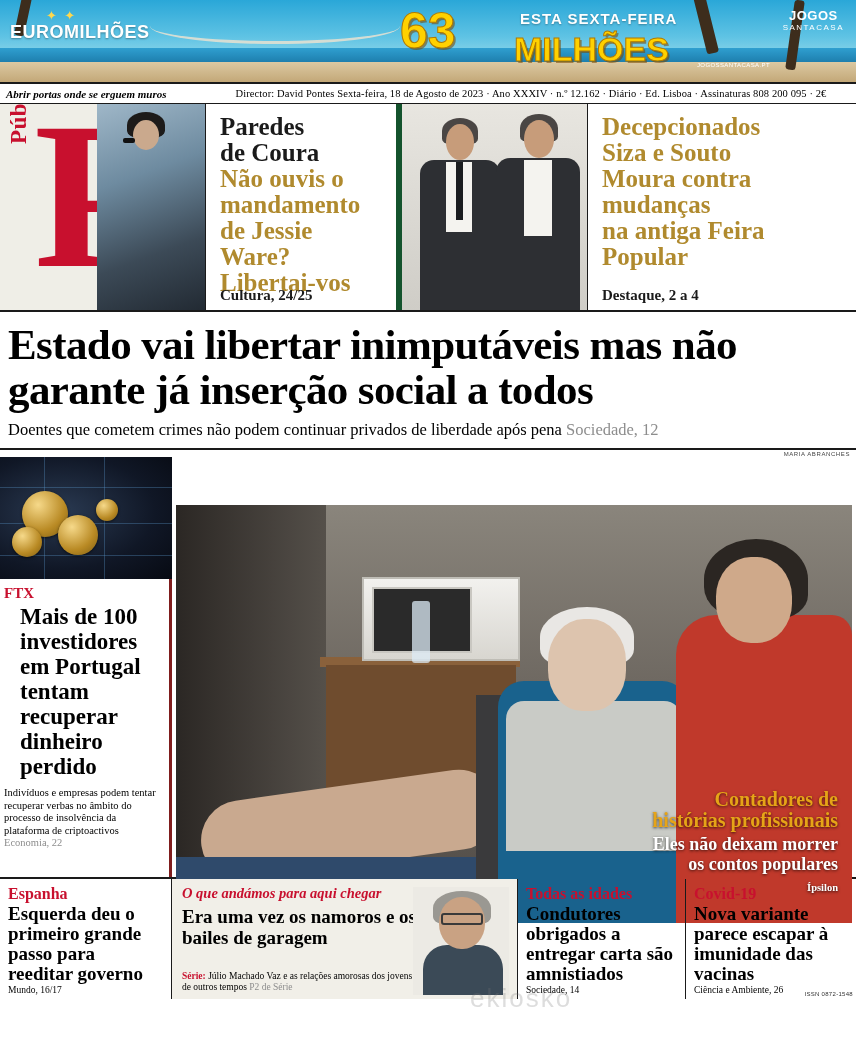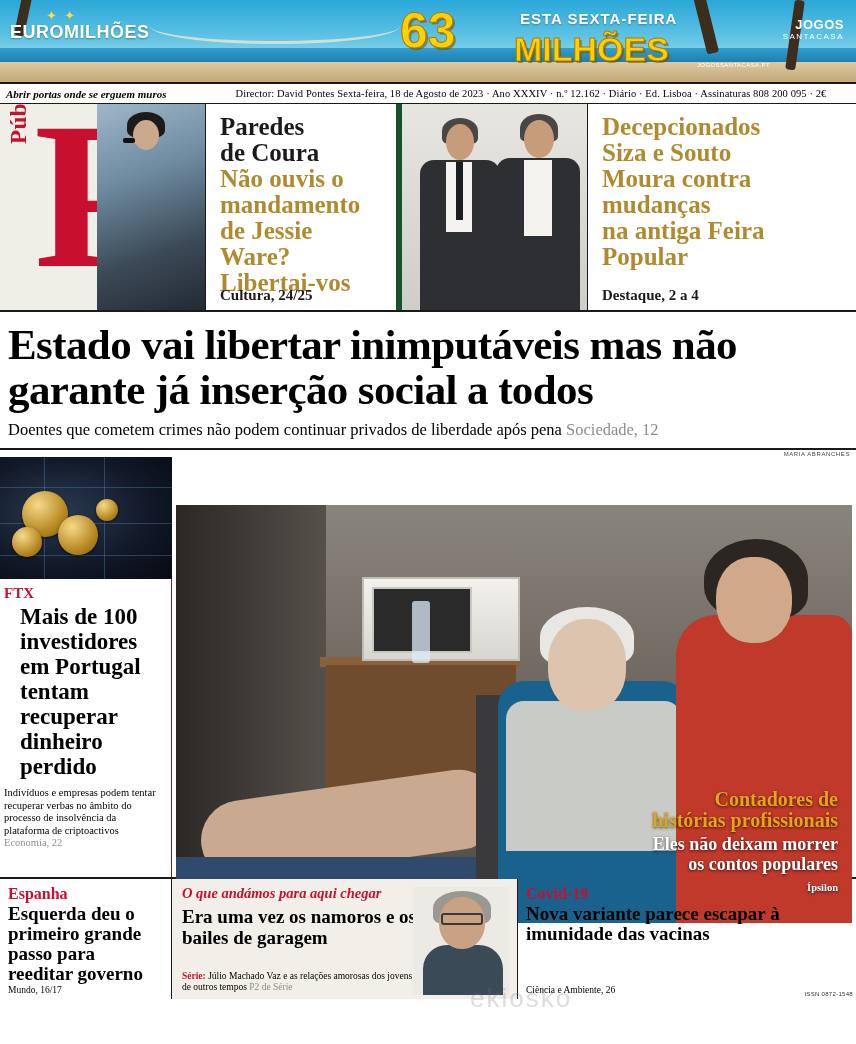--- a/index.html
+++ b/index.html
@@ -56,21 +56,21 @@
     text-shadow: 2px 2px 0 rgba(120,70,0,.55);
   }
   .ad-milhoes {
     position: absolute; left: 122px; top: 28px;
     font-family: "Liberation Sans", sans-serif; font-weight: bold;
     font-size: 34px; line-height: 34px; color: #ffd100;
     -webkit-text-stroke: 1px #b07a00;
     text-shadow: 2px 2px 0 rgba(120,70,0,.55);
   }
   .ad-jogos {
-    position: absolute; right: 12px; top: 17px; color: #fff; text-align: right;
+    position: absolute; right: 12px; top: 8px; color: #fff; text-align: center;
     font-family: "Liberation Sans", sans-serif;
   }
   .ad-jogos .j1 { font-size: 13px; font-weight: bold; letter-spacing: .5px; }
   .ad-jogos .j2 { font-size: 8px; letter-spacing: 1.5px; }
   .ad-url {
     position: absolute; right: 86px; top: 62px; color: #fff; font-size: 6px;
     font-family: "Liberation Sans", sans-serif; letter-spacing: .4px;
   }
 
   
@@ -167,21 +167,21 @@
     padding: 8px 8px 8px 8px; font-size: 16.5px; border-bottom: 2px solid #1a1a1a;
   }
   .main-sub .sec { color: #8d8d8d; }
   .credit-line {
     text-align: right; font-size: 6px; letter-spacing: .6px; color: #444;
     padding: 1px 6px 0 0; font-family: "Liberation Sans", sans-serif;
   }
 
   
   .mid { display: flex; height: 420px; }
-  .mid-left { width: 172px; border-right: 1px solid #7f1d1d; padding-right: 6px; }
+  .mid-left { width: 172px; border-right: 3px solid #7f1d1d; padding-right: 6px; }
   .crypto-img {
     width: 172px; height: 122px;
     background: radial-gradient(ellipse at 35% 45%, #2a3a52 0%, #101726 60%, #070a12 100%);
     position: relative; overflow: hidden;
   }
   .coin {
     position: absolute; border-radius: 50%;
     background: radial-gradient(circle at 35% 30%, #f6d98a, #b98a24 60%, #7d5c12 100%);
     box-shadow: 0 1px 3px rgba(0,0,0,.6);
   }
@@ -426,20 +426,25 @@
       </div>
       <div class="b2-photo">
         <div class="b2p-bg"></div>
         <div class="b2p-body"></div>
         <div class="b2p-hair"></div>
         <div class="b2p-head"></div>
         <div class="b2p-glass"></div>
       </div>
     </div>
 
+    <div class="b-col b3">
+      <div class="b-kicker">Todas as idades</div>
+      <div class="b-head">Condutores obrigados a entregar carta são amnistiados</div>
+      <div class="b-foot">Sociedade, 14</div>
+    </div>
 
     <div class="b-col b4">
       <div class="b-kicker">Covid-19</div>
       <div class="b-head">Nova variante parece escapar à imunidade das vacinas</div>
       <div class="b-foot">Ciência e Ambiente, 26</div>
       <div class="isbn">ISSN 0872-1548</div>
     </div>
   </div>
 
   <div class="watermark">ekiosko</div>

